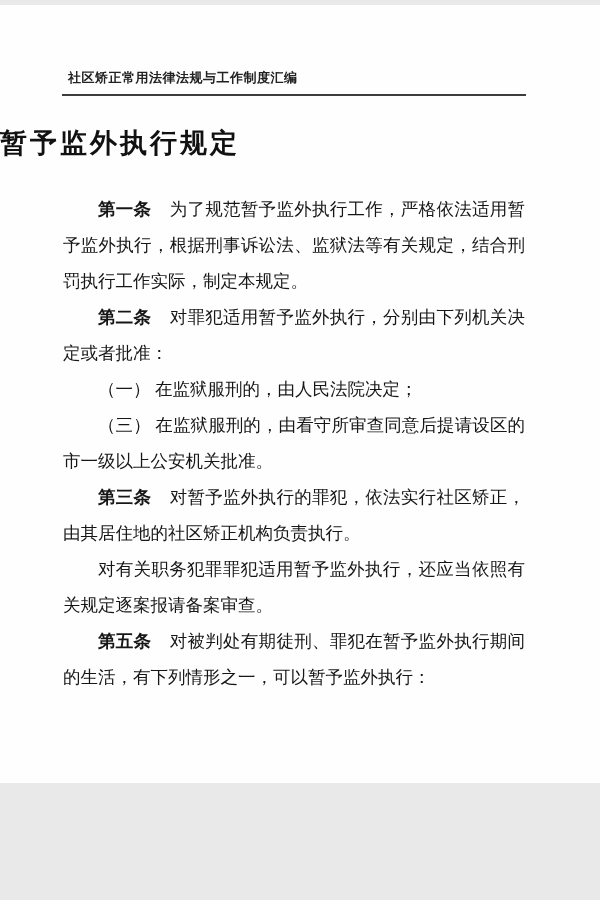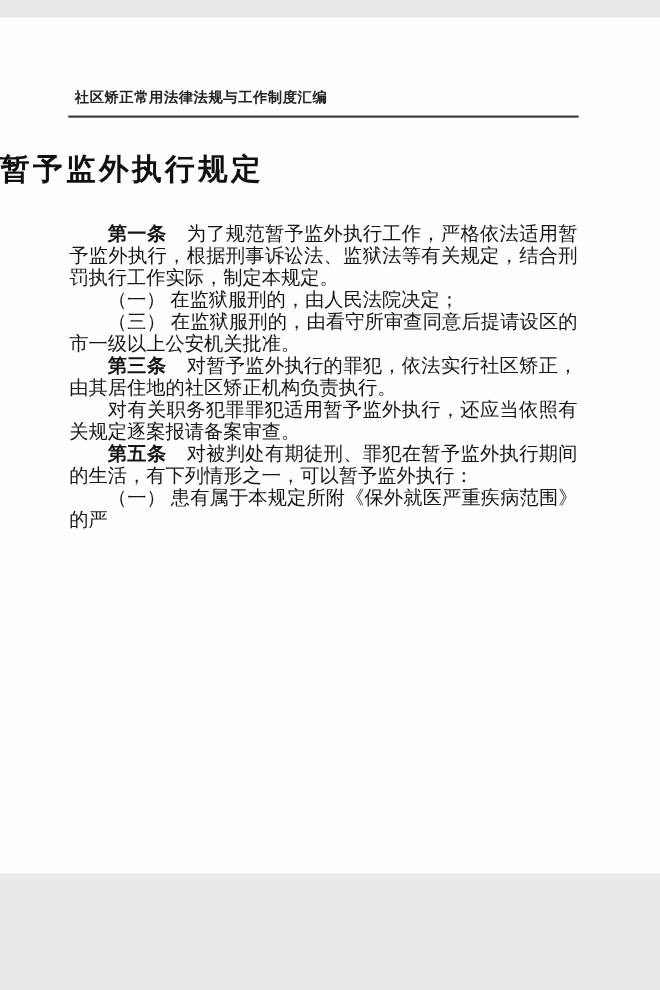--- a/index.html
+++ b/index.html
@@ -4,21 +4,21 @@
 <style>
   html, body {
     margin: 0;
     padding: 0;
     background: #e9e9e9;
   }
   .page {
     position: relative;
     width: 600px;
     height: 778px;
-    margin: 16px auto;
+    margin: 5px auto;
     background: #fefefe;
     color: #1a1a1a;
     font-family: "Liberation Serif", "DejaVu Serif", serif;
     overflow: hidden;
   }
   .running-header {
     position: absolute;
     top: 64px;
     left: 68px;
     right: 74px;
@@ -46,21 +46,21 @@
     font-weight: bold;
     letter-spacing: 3px;
     color: #111;
   }
   .body-text {
     position: absolute;
     top: 186px;
     left: 63px;
     width: 462px;
     font-size: 17.5px;
-    line-height: 20px;
+    line-height: 36px;
     text-align: justify;
     color: #161616;
   }
   .para {
     margin: 0;
     text-indent: 2em;
   }
   .article-label {
     font-weight: bold;
     margin-right: 1.05em;
@@ -80,23 +80,23 @@
 <div class="page">
 
   <div class="running-header">社区矫正常用法律法规与工作制度汇编</div>
 
   <div class="header-rule"></div>
 
   <h1 class="doc-title">暂予监外执行规定</h1>
 
   <div class="body-text" id="paragraphs">
       <p class="para"><span class="article-label">第一条</span><span>为了规范暂予监外执行工作，严格依法适用暂予监外执行，根据刑事诉讼法、监狱法等有关规定，结合刑罚执行工作实际，制定本规定。</span></p>
+      <p class="para"><span class="article-label">第二条</span><span>对罪犯适用暂予监外执行，分别由下列机关决定或者批准：</span></p>
       <p class="para"><span>（一） 在监狱服刑的，由人民法院决定；</span></p>
       <p class="para"><span>（三） 在监狱服刑的，由看守所审查同意后提请设区的市一级以上公安机关批准。</span></p>
       <p class="para"><span class="article-label">第三条</span><span>对暂予监外执行的罪犯，依法实行社区矫正，由其居住地的社区矫正机构负责执行。</span></p>
       <p class="para"><span>对有关职务犯罪罪犯适用暂予监外执行，还应当依照有关规定逐案报请备案审查。</span></p>
       <p class="para"><span class="article-label">第五条</span><span>对被判处有期徒刑、罪犯在暂予监外执行期间的生活，有下列情形之一，可以暂予监外执行：</span></p>
-      <p class="para"><span>（一） 患有属于本规定所附《保外就医严重疾病范围》的严</span></p>
     </div>
 
   <div class="page-footer">— 38 —</div>
 
 </div>
 
 </body></html>

